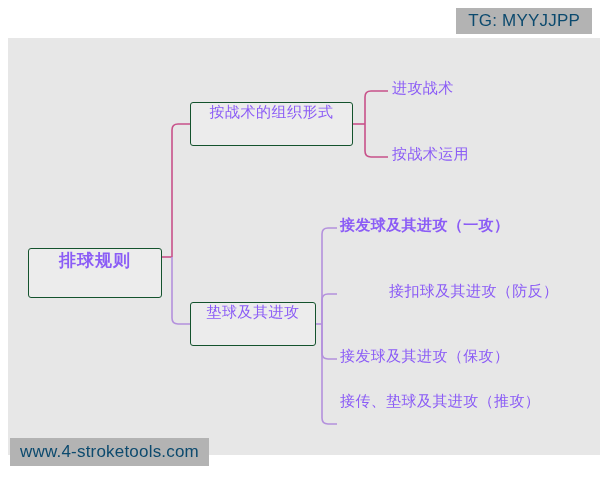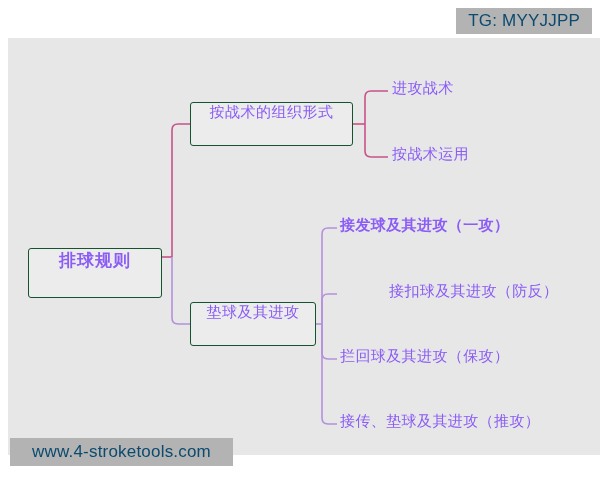--- a/index.html
+++ b/index.html
@@ -32,21 +32,21 @@
     top: 8px;
     right: 8px;
     height: 26px;
     padding: 0 12px;
     font-size: 17px;
   }
   #wm-bottom {
     left: 10px;
     bottom: 14px;
     height: 28px;
-    padding: 0 22px;
+    padding: 0 10px;
     font-size: 17px;
   }
 
   
   #mindmap-canvas {
     position: absolute;
     left: 8px;
     top: 38px;
     width: 592px;
     height: 417px;
@@ -112,21 +112,21 @@
     font-size: 15px;
     letter-spacing: 0.4px;
     height: 22px;
   }
   #node-b1-leaf-0 { left: 392px; top: 79px; }
   #node-b1-leaf-1 { left: 392px; top: 145px; }
 
   #node-b2-leaf-0 { left: 340px; top: 216px; font-weight: bold; }
   #node-b2-leaf-1 { left: 360px; top: 282px; margin-left: 29px; }
   #node-b2-leaf-2 { left: 340px; top: 347px; }
-  #node-b2-leaf-3 { left: 340px; top: 412px; }
+  #node-b2-leaf-3 { left: 340px; top: 392px; }
 </style>
 </head>
 <body>
 
 <div id="mindmap-canvas"></div>
 
 <svg id="connector-layer" viewBox="0 0 600 480" xmlns="http://www.w3.org/2000/svg">
 
   <path d="M 162 257 L 172 257" fill="none" stroke="#c8528a" stroke-width="1.6"></path>
 
@@ -164,20 +164,20 @@
   <span>按战术运用</span>
 </div>
 
 <div class="node node-leaf" id="node-b2-leaf-0">
   <span>接发球及其进攻（一攻）</span>
 </div>
 <div class="node node-leaf" id="node-b2-leaf-1">
   <span>接扣球及其进攻（防反）</span>
 </div>
 <div class="node node-leaf" id="node-b2-leaf-2">
-  <span>拦回球及其进攻（保攻）</span>
+  <span>接发球及其进攻（保攻）</span>
 </div>
 <div class="node node-leaf" id="node-b2-leaf-3">
   <span>接传、垫球及其进攻（推攻）</span>
 </div>
 
 <div class="wm" id="wm-top">TG: MYYJJPP</div>
 <div class="wm" id="wm-bottom">www.4-stroketools.com</div>
 
 </body></html>

